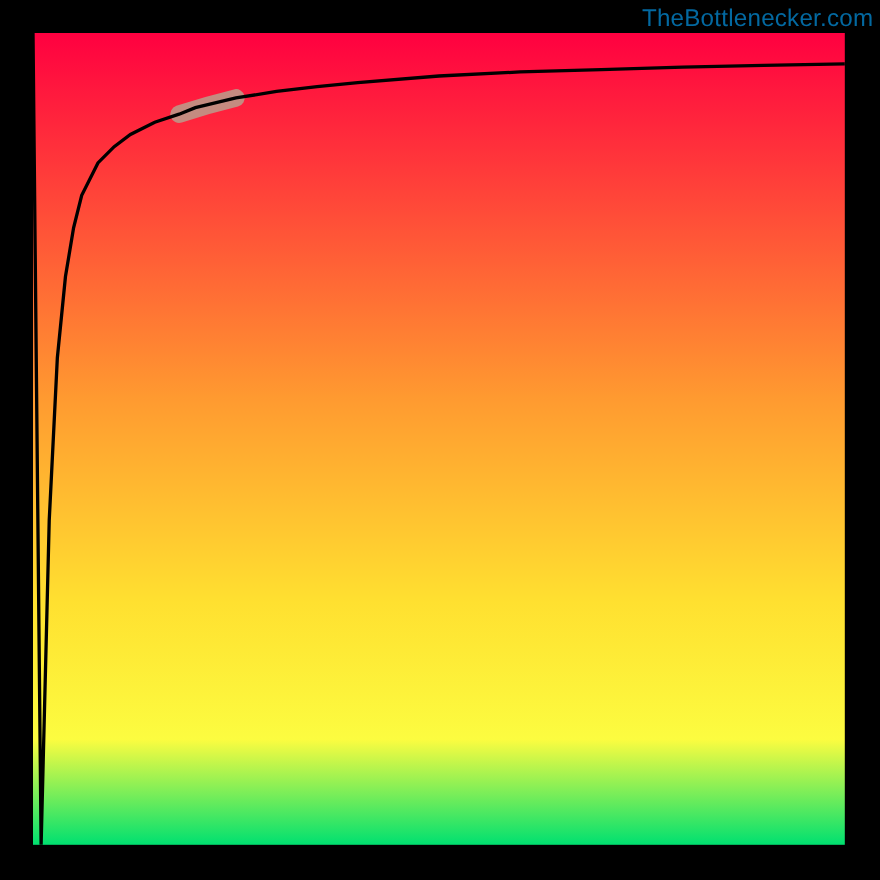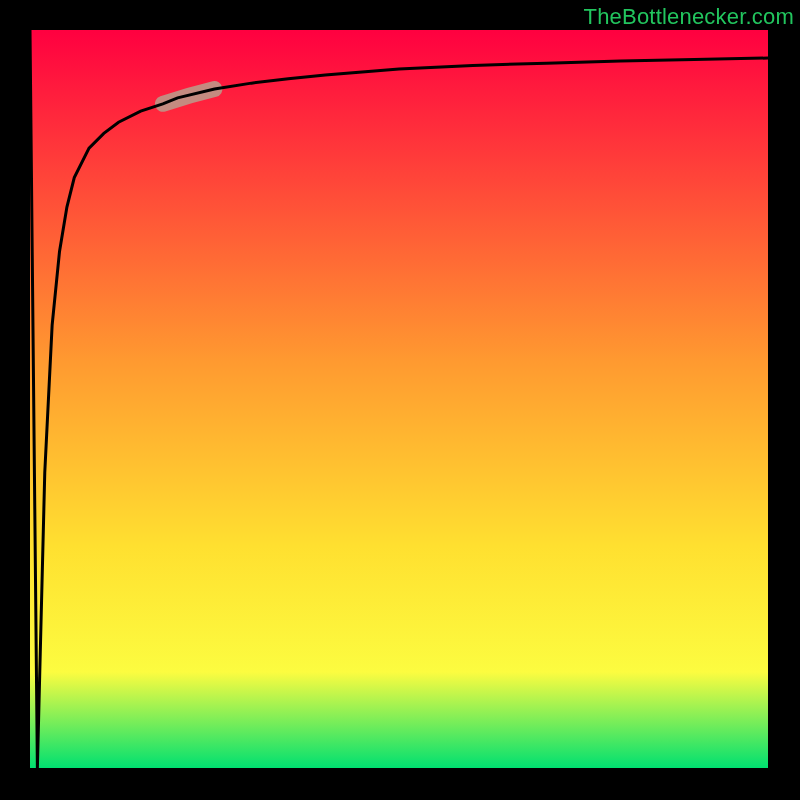--- a/index.html
+++ b/index.html
@@ -14,21 +14,21 @@
   .canvas {
     position: relative;
     width: 800px;
     height: 800px;
   }
   .attribution {
     position: absolute;
     top: 4px;
     right: 6px;
     font-size: 22px;
-    color: #22c55e;
+    color: #0369a1;
     font-weight: 500;
     letter-spacing: 0.2px;
   }
   svg {
     display: block;
   }
 </style>
 </head>
 <body>
 

